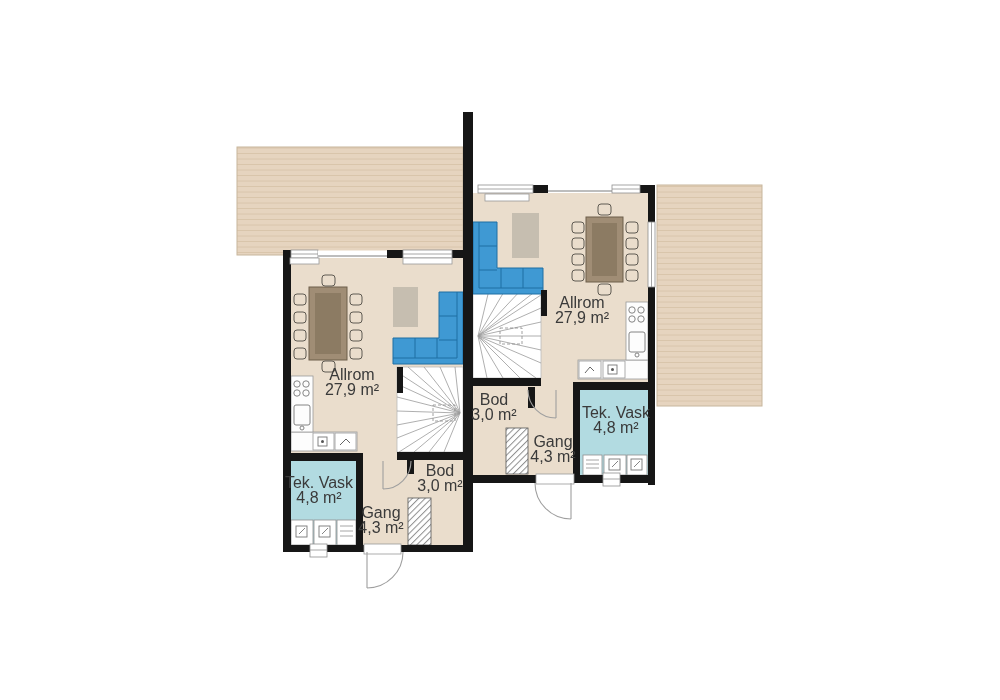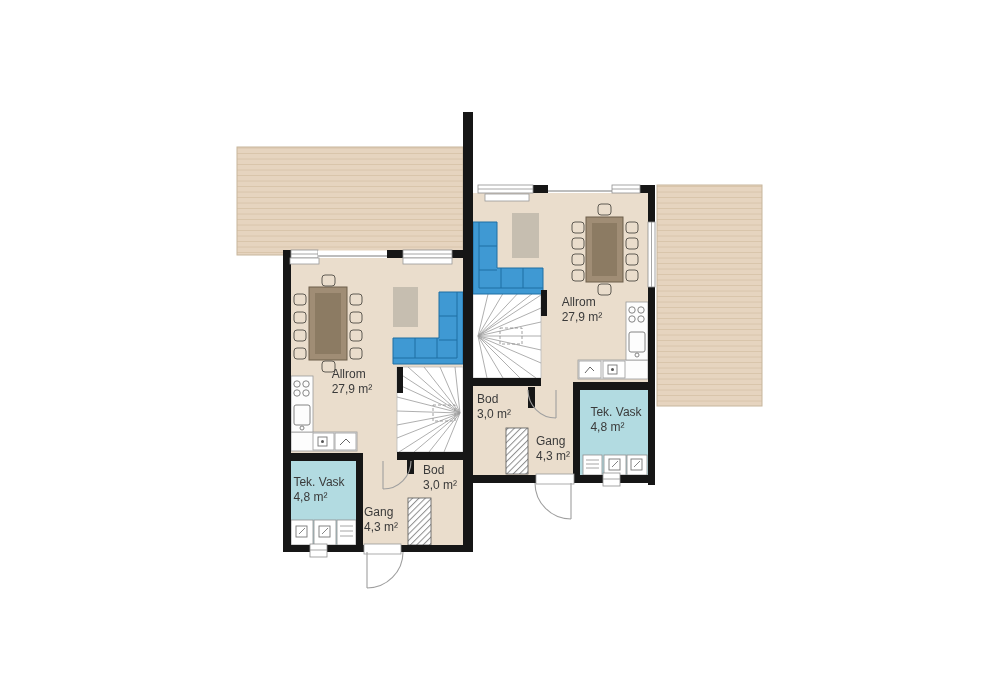--- a/index.html
+++ b/index.html
@@ -1,20 +1,20 @@
 <!DOCTYPE html>
 <html><head>
 <meta charset="utf-8">
 <style>
   html,body{margin:0;padding:0;background:#ffffff;}
   .stage{position:relative;width:1000px;height:700px;background:#ffffff;
          font-family:"Liberation Sans",sans-serif;overflow:hidden;}
   .plan-svg{position:absolute;left:0;top:0;}
-  .room-label{position:absolute;transform:translateX(-50%);
-              color:#3a3a3a;font-size:12px;line-height:15px;white-space:nowrap;}
+  .room-label{position:absolute;transform:translateX(-50%);text-align:center;
+              color:#3a3a3a;font-size:16px;line-height:15px;white-space:nowrap;}
 </style>
 </head>
 <body>
 
 <div class="stage">
 
 <svg class="plan-svg" width="1000" height="700" viewBox="0 0 1000 700">
   <defs>
     <pattern id="planks" width="8" height="5.5" patternUnits="userSpaceOnUse">
       <rect width="8" height="5.5" fill="#e6d4bf"></rect>

